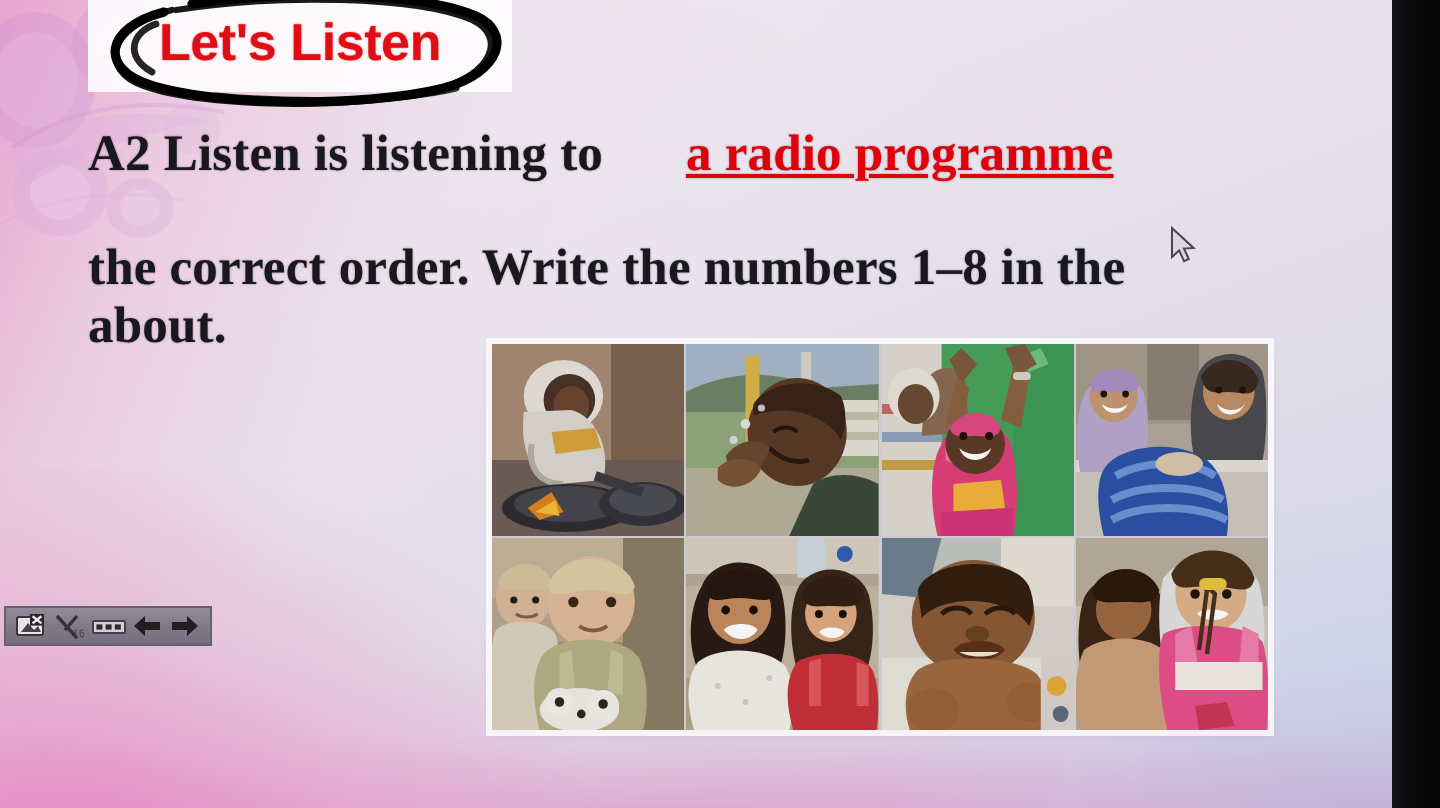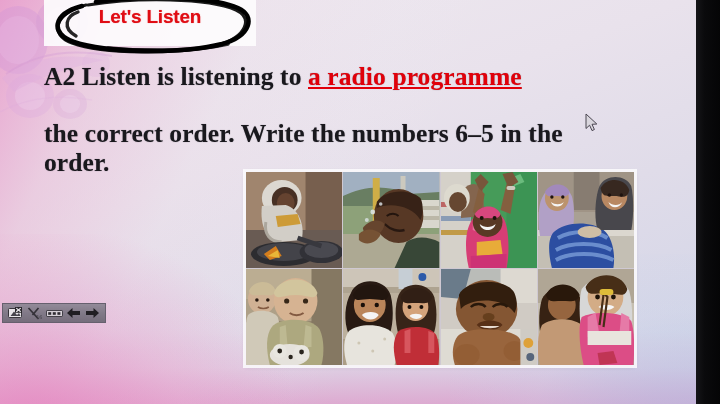--- a/index.html
+++ b/index.html
@@ -61,21 +61,21 @@
   .title-plate{
     position:absolute;left:0;top:0;width:212px;height:46px;
     background:rgba(253,252,253,0.93);
   }
   .title-ellipse{position:absolute;left:-2px;top:-6px;width:216px;height:62px;}
   .title-text{
     position:absolute;left:0;top:6px;width:212px;
     text-align:center;
     font-family:"Liberation Sans", sans-serif;
     font-weight:bold;
-    font-size:19px;
+    font-size:26px;
     letter-spacing:-0.2px;
     color:#e00d14;
     text-shadow:0 0 1px rgba(224,13,20,0.55);
   }
 
   
   .body-text{
     position:absolute;left:44px;top:63px;width:630px;
     font-family:"Liberation Serif", serif;
     font-weight:bold;
@@ -83,20 +83,21 @@
     line-height:28.5px;
     color:#19181d;
     letter-spacing:0.1px;
     text-shadow:0 0 1.1px rgba(40,38,48,0.45);
   }
   .body-text .hl{
     color:#e1000a;
     text-decoration:underline;
     text-decoration-thickness:2px;
     text-underline-offset:2px;
+    margin-left:35px;
   }
 
   
   .collage{
     position:absolute;left:246px;top:172px;width:388px;height:193px;
     display:grid;
     grid-template-columns:repeat(4,1fr);
     grid-template-rows:repeat(2,1fr);
     gap:1px;
     background:#cfc9d2;
@@ -162,22 +163,22 @@
         <path d="M36 18 C24 22 20 34 34 42" stroke-width="3.4" opacity="0.85"></path>
         <path d="M66 54 C108 58 156 57 186 50" stroke-width="3.6" opacity="0.8"></path>
       </g>
     </svg>
     <div class="title-text">Let's Listen</div>
   </div>
 
   <div class="body-text">
     <span>A2 Listen is listening to </span><span class="hl">a radio programme</span><br>
     <br>
-    <span>the correct order. Write the numbers 6–5 in the</span><br>
-    <span>order.</span>
+    <span>the correct order. Write the numbers 1–8 in the</span><br>
+    <span>about.</span>
   </div>
 
   <div class="collage">
 
     <div class="cell">
       <svg viewBox="0 0 97 96" preserveAspectRatio="none">
         <rect width="97" height="96" fill="#9a7f6b"></rect>
         <rect x="58" y="0" width="39" height="96" fill="#7e6553"></rect>
         <rect x="0" y="0" width="60" height="60" fill="#a98d74"></rect>
         <rect x="0" y="58" width="97" height="38" fill="#6f6058"></rect>

